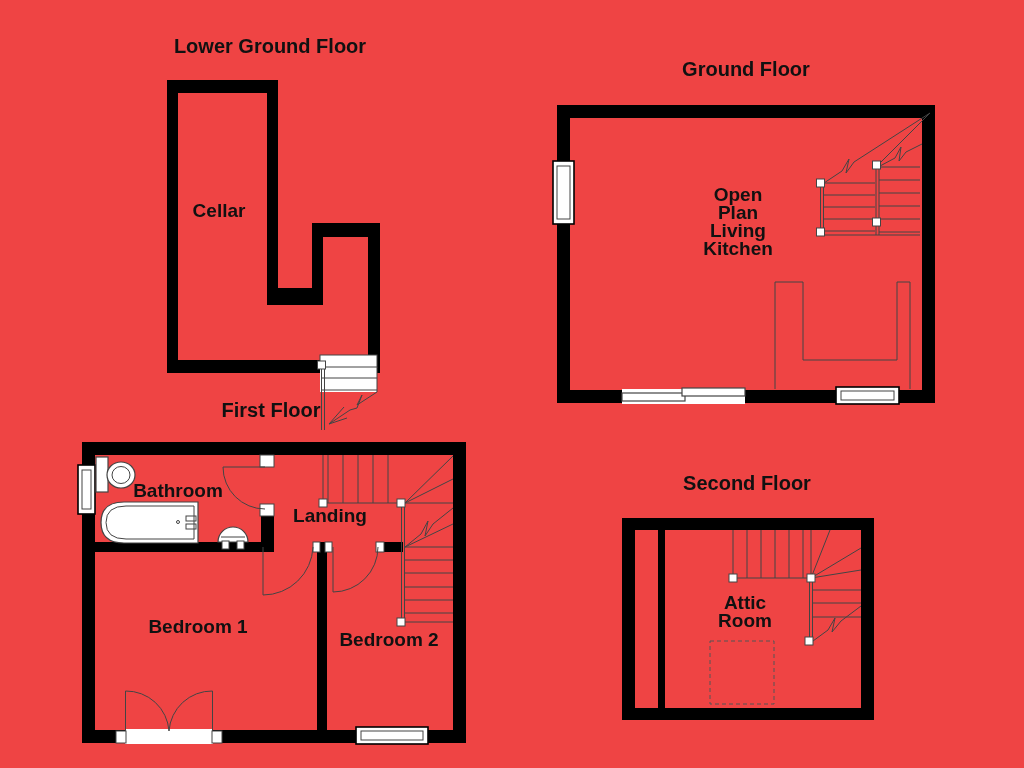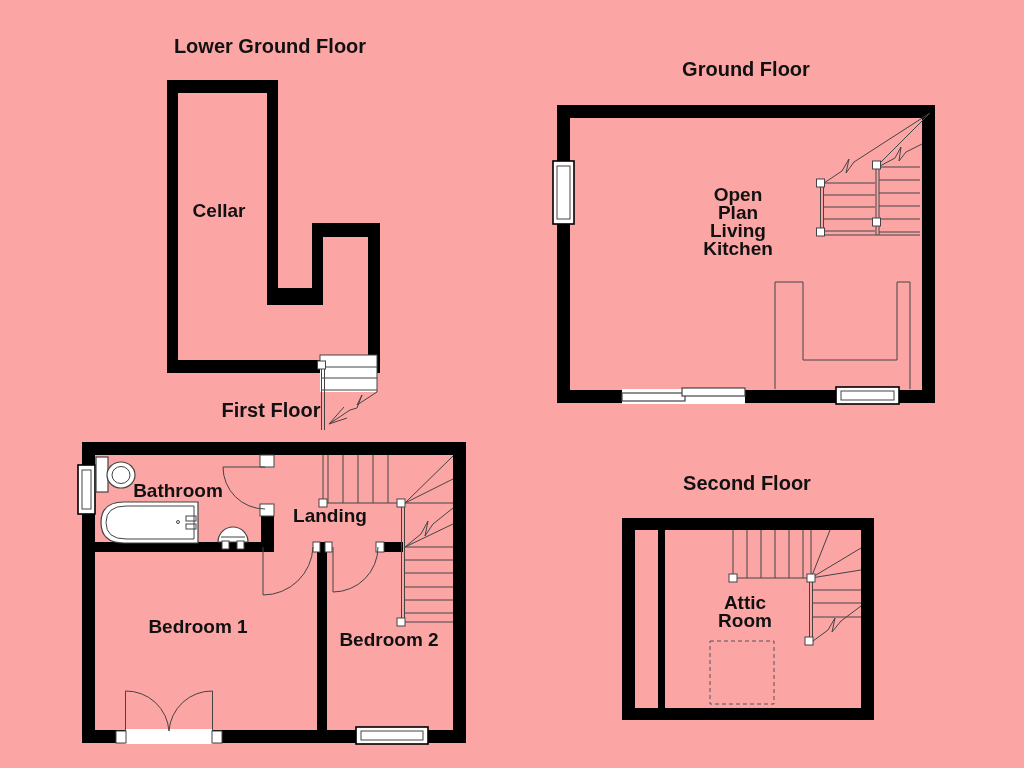--- a/index.html
+++ b/index.html
@@ -1,16 +1,16 @@
 <!DOCTYPE html>
 <html><head>
 <meta charset="utf-8">
 <style>
   html,body{margin:0;padding:0;background:#ffffff;}
-  #stage{position:relative;width:1024px;height:768px;background:#fca5a5;overflow:hidden;}
+  #stage{position:relative;width:1024px;height:768px;background:#ef4444;overflow:hidden;}
   svg{display:block;}
   .wall{fill:#000000;fill-rule:evenodd;stroke:none;}
   .thin{stroke:#444444;stroke-width:1;fill:none;}
   .winfr{fill:#ffffff;stroke:#000000;stroke-width:1.6;}
   .wininner{fill:none;stroke:#444444;stroke-width:1;}
   .jamb{fill:#ffffff;stroke:#444444;stroke-width:1;}
   .whitefill{fill:#ffffff;stroke:none;}
   .fixture{fill:#ffffff;stroke:#444444;stroke-width:1.2;}
   .dashed{fill:none;stroke:#555555;stroke-width:1;stroke-dasharray:4 3;}
   .lbl{font-family:"Liberation Sans",sans-serif;font-weight:bold;font-size:19px;fill:#111111;text-anchor:middle;}

